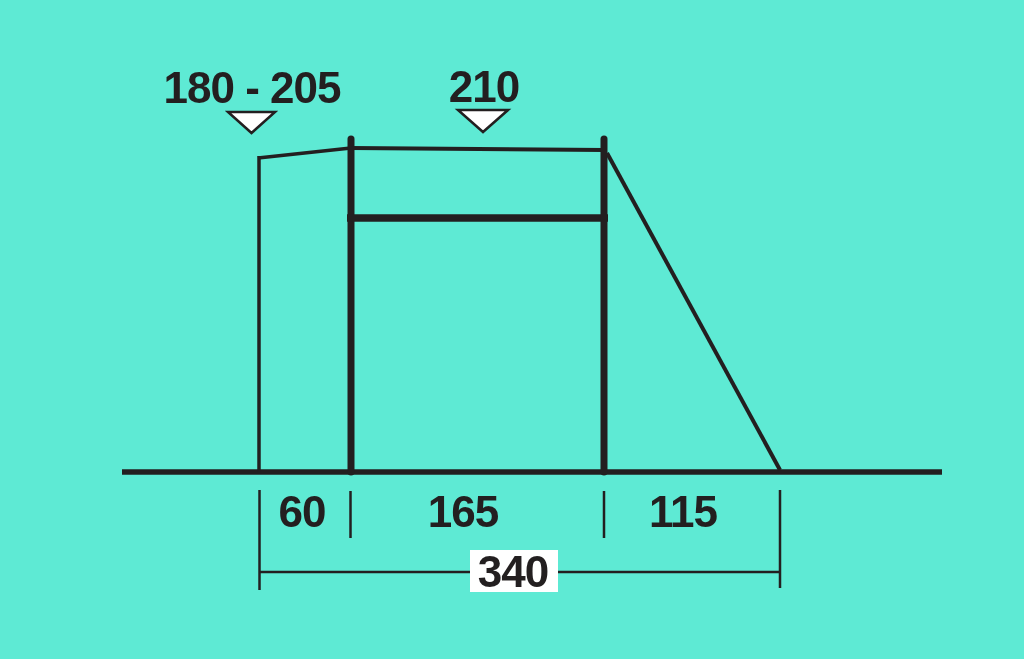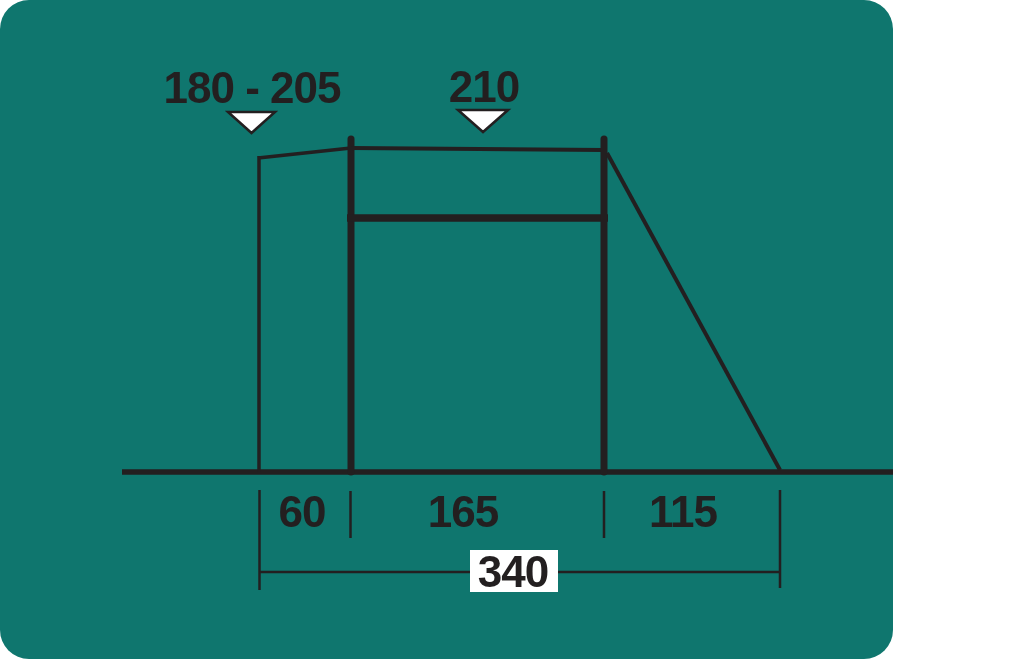--- a/index.html
+++ b/index.html
@@ -2,26 +2,25 @@
 <html><head>
 <meta charset="utf-8">
 <style>
   html, body {
     margin: 0;
     padding: 0;
     background: #ffffff;
   }
   .stage {
     position: relative;
-    width: 893px;
+    width: 1024px;
     height: 659px;
-    background: #0f766e;
+    background: #5eead4;
     overflow: hidden;
     font-family: "Liberation Sans", "DejaVu Sans", sans-serif;
-    border-radius: 29px;
   }
   svg { display: block; }
   .dim-text {
     font-family: "Liberation Sans", "DejaVu Sans", sans-serif;
     font-weight: 700;
     font-size: 44px;
     letter-spacing: -1px;
     fill: #231f20;
   }
 </style>

